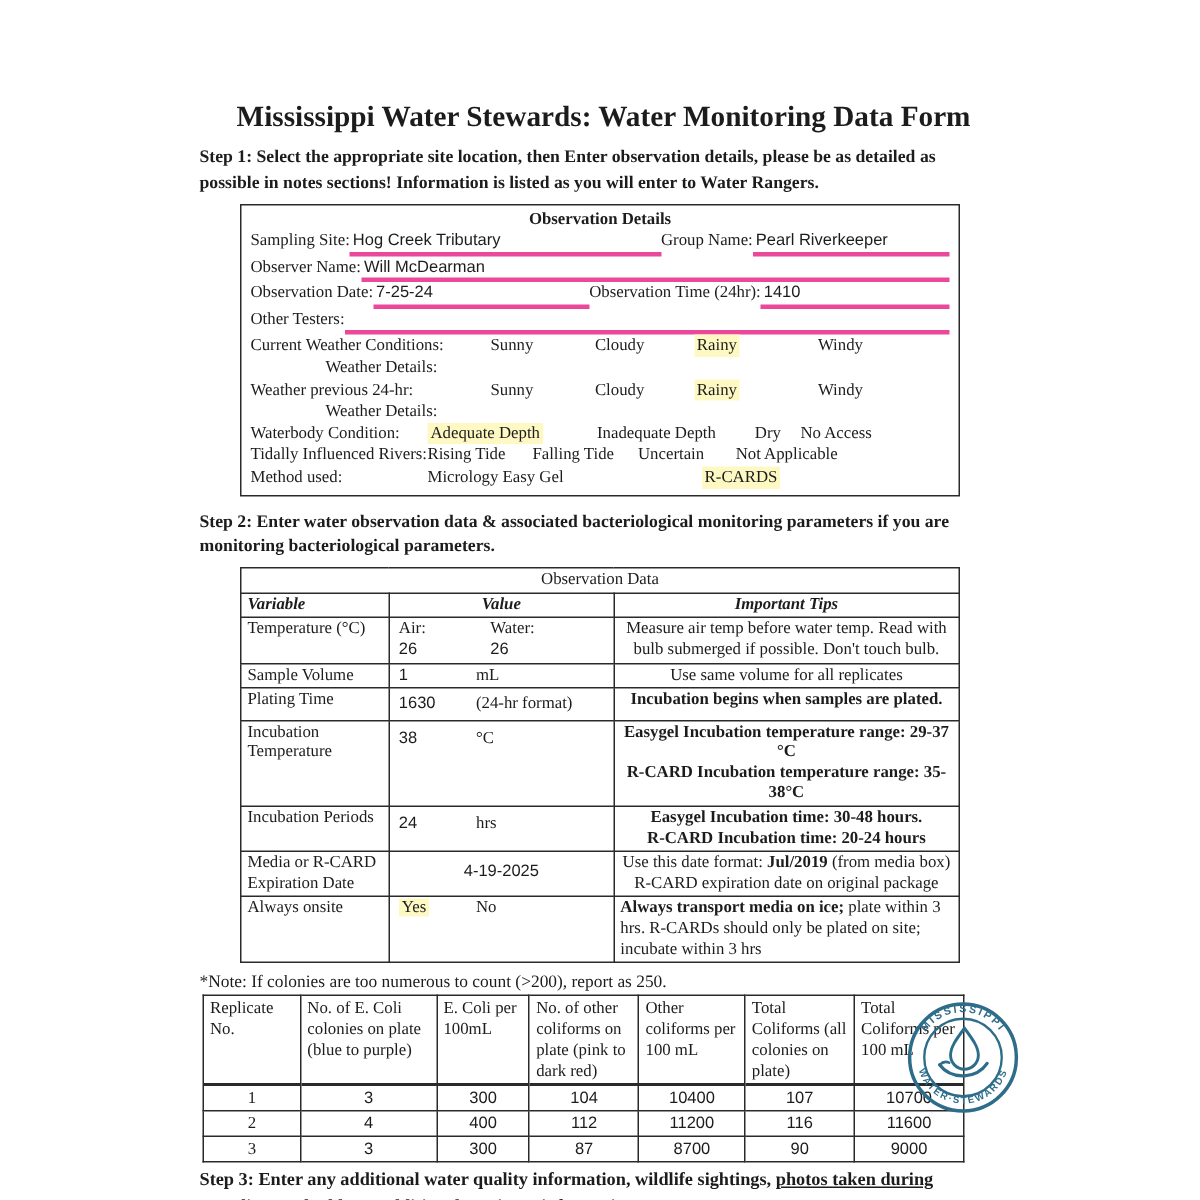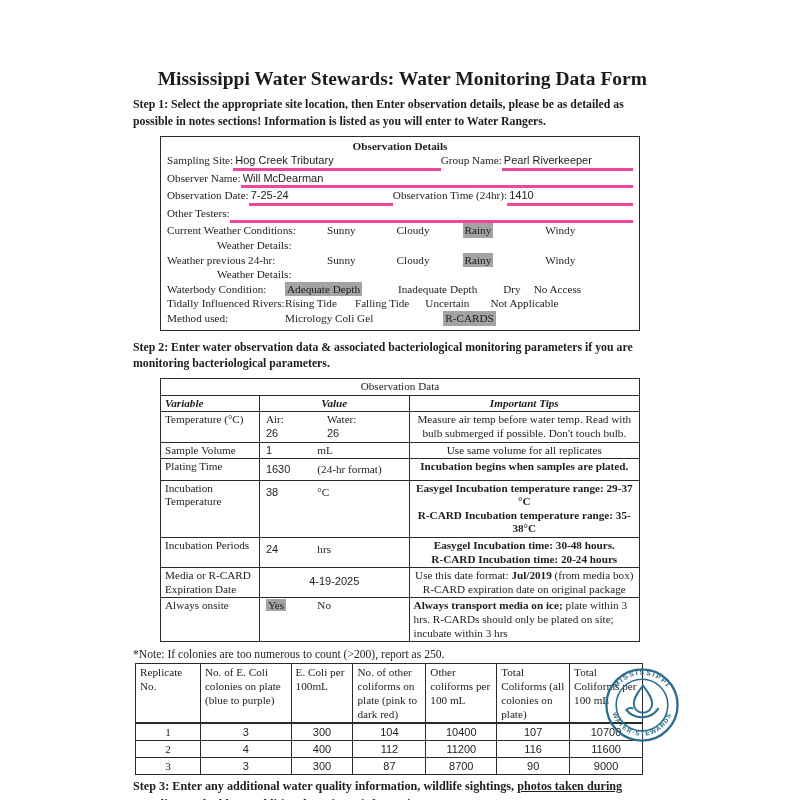--- a/index.html
+++ b/index.html
@@ -31,21 +31,21 @@
     font-family:"Liberation Sans", sans-serif;
     font-size:11px;
     border-bottom:3px solid #ec4899;
     padding:0 2px; white-space:nowrap;
   }
   .grow { flex:1; }
   .choice-row { display:flex; align-items:flex-end; }
   .choice-label { white-space:nowrap; }
   .indent2 { padding-left:50px; }
   .opt { white-space:nowrap; }
-  .hl { background:#a3a3a3; padding:0 2px; }
+  .hl { background:#fef9c3; padding:0 2px; }
 
   
   table { border-collapse:collapse; }
   .obs-data { margin-left:27px; width:480px; font-size:11.2px; margin-bottom:4px; }
   .obs-data td { border:1px solid #2a2a2a; padding:1px 4px; vertical-align:top; line-height:13.6px; }
   .obs-data .tbl-title { text-align:center; font-weight:normal; padding:1px 0; }
   .obs-data .col-head { font-weight:bold; font-style:italic; }
   .obs-data .col-head-c { text-align:center; }
   .tips { text-align:center; }
   .tips-left { text-align:left; }
@@ -139,22 +139,22 @@
     <div class="choice-row">
       <span class="choice-label" style="width:118px">Tidally Influenced Rivers:</span>
       <span class="opt">Rising Tide</span>
       <span class="opt" style="margin-left:18px">Falling Tide</span>
       <span class="opt" style="margin-left:16px">Uncertain</span>
       <span class="opt" style="margin-left:21px">Not Applicable</span>
     </div>
 
     <div class="choice-row">
       <span class="choice-label" style="width:118px">Method used:</span>
-      <span class="opt">Micrology Coli Gel</span>
-      <span class="opt hl" style="margin-left:70px">R-CARDS</span>
+      <span class="opt">Micrology Easy Gel</span>
+      <span class="opt hl" style="margin-left:92px">R-CARDS</span>
     </div>
   </div>
 
   <div class="step">Step 2: Enter water observation data &amp; associated bacteriological monitoring parameters if you are monitoring bacteriological parameters.</div>
 
   <table class="obs-data">
     <colgroup>
         <col style="width:99px">
         <col style="width:150px">
         <col style="width:231px">

